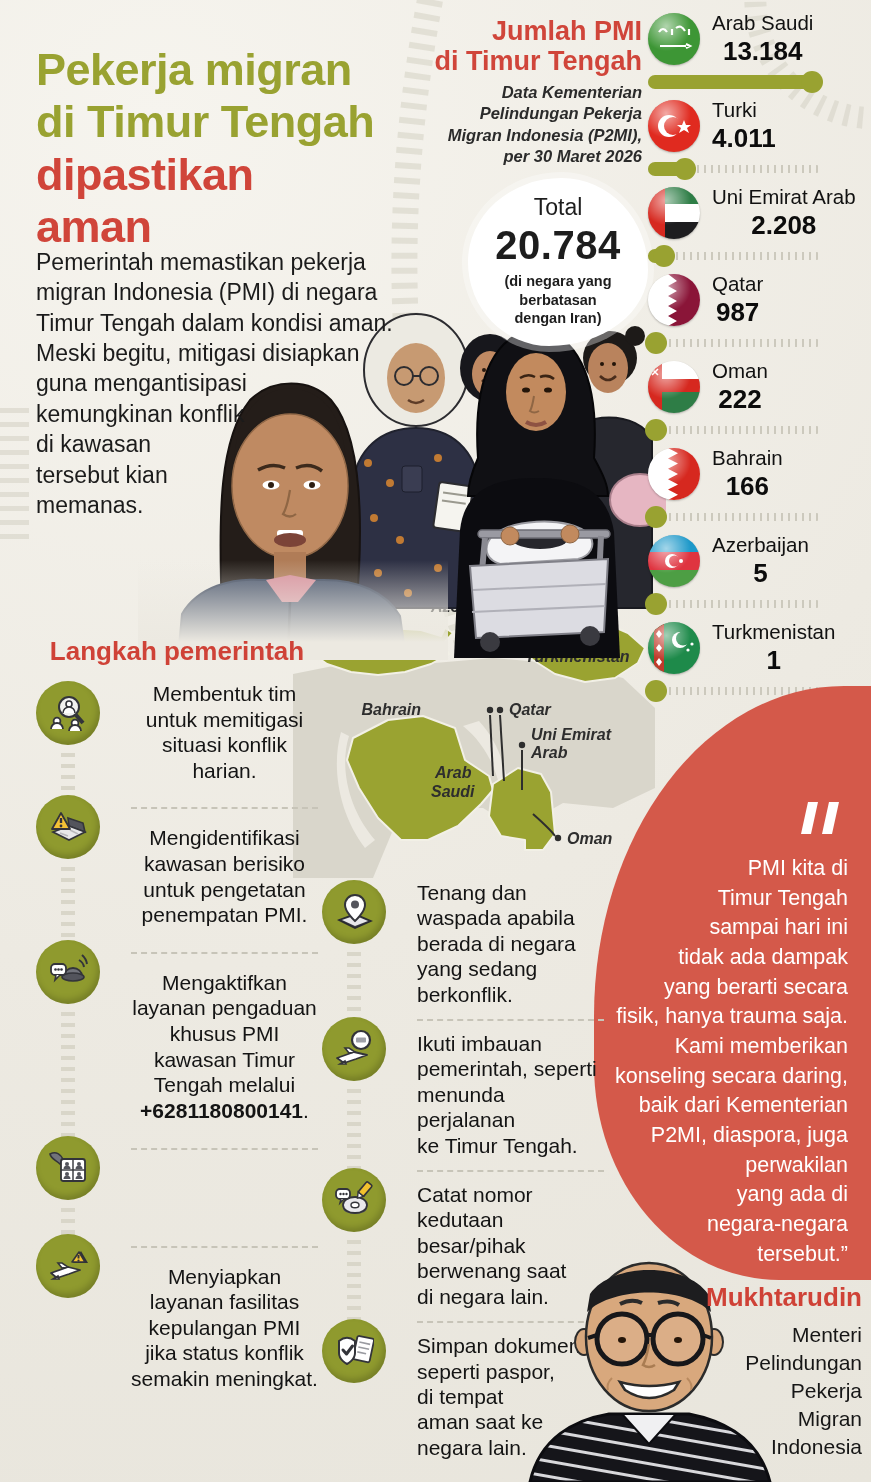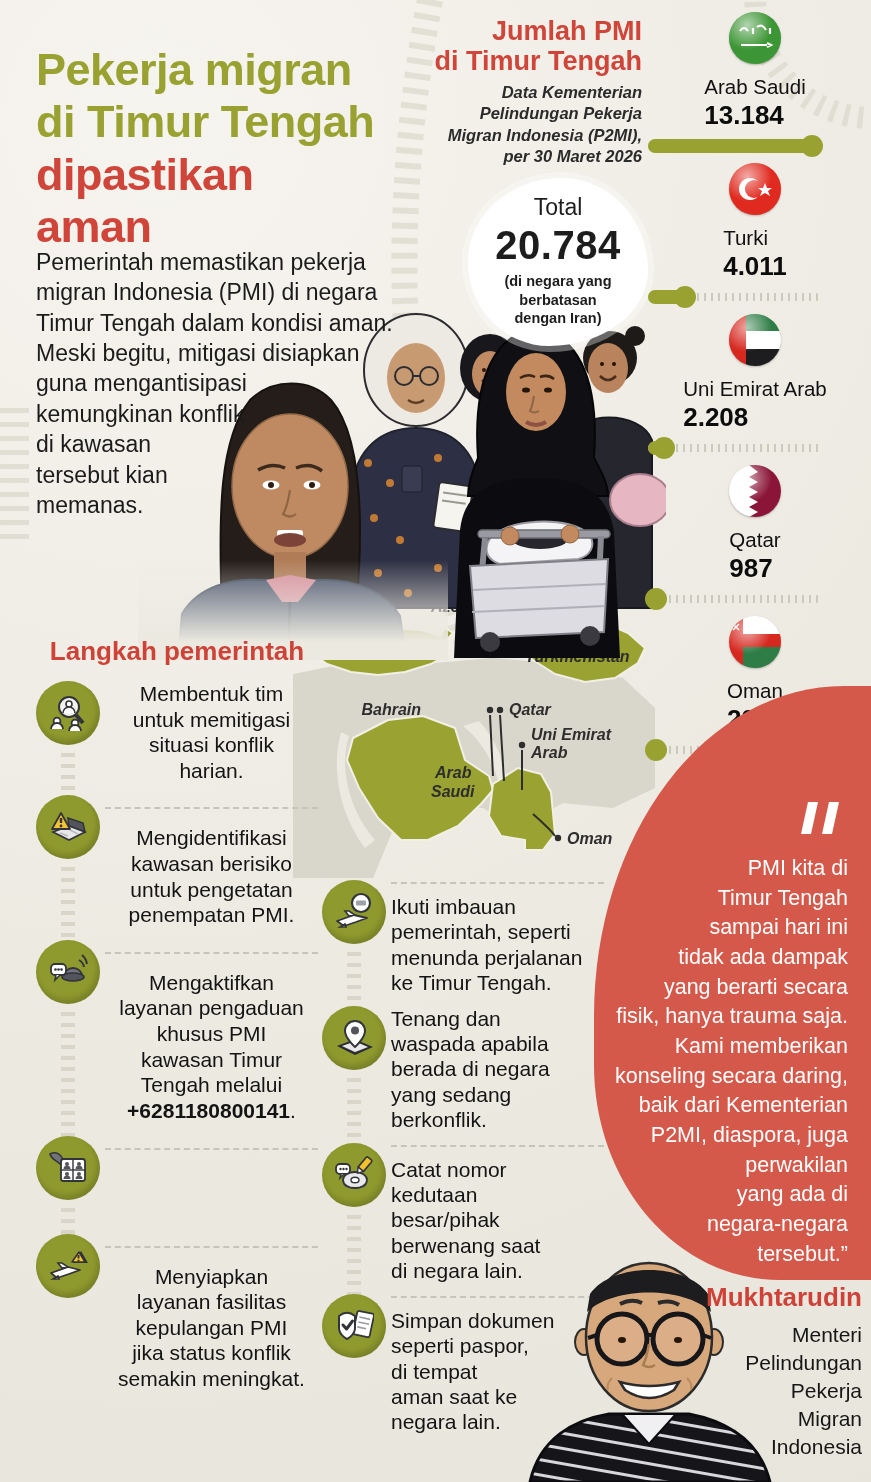--- a/index.html
+++ b/index.html
@@ -19,44 +19,44 @@
   .source{position:absolute;left:390px;top:82px;width:252px;text-align:right;font-size:16.5px;font-weight:700;font-style:italic;line-height:1.3;white-space:pre-line;color:#2b2b2b;}
   .total{position:absolute;left:468px;top:178px;width:180px;height:168px;background:#fff;
     border-radius:52% 48% 55% 45% / 50% 55% 45% 50%;text-align:center;padding-top:16px;box-sizing:border-box;
     box-shadow:0 0 0 6px rgba(255,255,255,.35);}
   .total .tl{font-size:23px;font-weight:500;}
   .total .tv{font-size:40px;font-weight:800;letter-spacing:.5px;margin-top:2px;}
   .total .tn{font-size:14.5px;font-weight:700;line-height:1.28;white-space:pre-line;margin-top:4px;}
 
   
   .countries{position:absolute;left:648px;top:12px;width:214px;}
-  .country{display:flex;align-items:center;gap:12px;margin-bottom:4px;flex-direction:column;}
+  .country{display:flex;align-items:center;gap:12px;margin-bottom:4px;}
   .flag{width:52px;height:52px;border-radius:50%;flex:none;position:relative;overflow:hidden;
     box-shadow:inset -3px -5px 8px rgba(0,0,0,.28), 0 1px 2px rgba(0,0,0,.25);}
   .flag svg{display:block;}
   .flag::after{content:"";position:absolute;inset:0;border-radius:50%;
     background:radial-gradient(circle at 35% 26%, rgba(255,255,255,.6), rgba(255,255,255,0) 48%);}
   .cname{font-size:20.5px;line-height:1.12;color:#111;}
-  .cval{font-size:26px;font-weight:800;color:#0c0c0c;margin-top:1px;}
+  .cval{font-size:26px;font-weight:800;color:#0c0c0c;margin-top:1px;text-align:center;}
   .bar-row{height:22px;display:flex;align-items:center;margin:0 0 6px 0;}
   .bar-track{position:relative;width:172px;height:8px;border-radius:4px;
     background:repeating-linear-gradient(90deg,#ccc9bd 0 2px,rgba(0,0,0,0) 2px 7px);}
   .bar-fill{position:absolute;left:0;top:-3px;height:14px;background:#99a231;border-radius:7px;min-width:8px;}
   .bar-dot{position:absolute;right:-11px;top:-4px;width:22px;height:22px;border-radius:50%;background:#99a231;}
 
   
   .mapwrap{position:absolute;left:293px;top:578px;width:368px;height:300px;}
   .mapwrap text{font-size:16px;font-weight:700;font-style:italic;fill:#2e2e2e;}
 
   
   .col{position:absolute;}
   .steps{left:36px;top:636px;width:282px;text-align:center;}
   .advis{left:322px;top:880px;width:282px;}
   .sec-h{font-size:26px;font-weight:800;color:#cf4237;margin:0 0 14px;}
-  .item{display:flex;gap:5px;}
+  .item{display:flex;gap:31px;}
   .icol{width:64px;flex:none;display:flex;flex-direction:column;align-items:center;}
   .circle{width:64px;height:64px;border-radius:50%;background:#8f9a2e;flex:none;display:flex;align-items:center;justify-content:center;
     box-shadow:inset -2px -4px 6px rgba(0,0,0,.18);}
   .connector{width:14px;flex:1;min-height:26px;margin-top:8px;
     background:repeating-linear-gradient(180deg,#d9d6c9 0 4px,rgba(0,0,0,0) 4px 11px);}
   .tcol{flex:1;min-width:0;}
   .itext{font-size:21px;line-height:1.22;white-space:pre-line;color:#141414;margin:0 0 12px;}
   .steps .sep{border-top:2px dashed #c7c4b8;margin:12px 0 16px;}
   .advis .sep{border-top:2px dashed #c7c4b8;margin:2px 0 10px;}
   .advis .itext{line-height:1.21;margin-bottom:10px;}
@@ -581,56 +581,56 @@
         </div>
     </div>
   </div>
 
   <div class="col advis">
 
     <div class="item">
       <div class="icol">
           <div class="circle">
         <svg width="40" height="40" viewBox="0 0 40 40">
+              <path d="M5,28 L21,22 L37,29 L21,36 Z" fill="#3c3d44" stroke="#2a2b31" stroke-width="1.6"></path>
+              <path d="M8,28 L21,23.5 L34,29 L21,34 Z" fill="#e8e8ea"></path>
+              <path d="M21,3 C27,3 31,7.5 31,13 C31,20 21,29 21,29 C21,29 11,20 11,13 C11,7.5 15,3 21,3 Z" fill="#fff" stroke="#33343a" stroke-width="2"></path>
+              <circle cx="21" cy="12.5" r="4" fill="#53545c"></circle>
+            </svg>
+      </div>
+          <div class="connector"></div>
+        </div>
+      <div class="tcol">
+          <p class="itext">Tenang dan
+waspada apabila
+berada di negara
+yang sedang
+berkonflik.</p>
+        </div>
+    </div>
+
+    <div class="item">
+      <div class="icol">
+          <div class="circle">
+        <svg width="40" height="40" viewBox="0 0 40 40">
               <path d="M3,29 L20,23 L33,26 L22,30 L10,34 Z" fill="#fff" stroke="#33343a" stroke-width="1.8" stroke-linejoin="round"></path>
               <path d="M15,24 l-4,-5 4,0 6,4 Z" fill="#fff" stroke="#33343a" stroke-width="1.6"></path>
               <path d="M11,32 l-5,3 6,0 Z" fill="#fff" stroke="#33343a" stroke-width="1.6"></path>
               <circle cx="27" cy="11" r="9" fill="#fff" stroke="#33343a" stroke-width="2.2"></circle>
               <rect x="22" y="8.5" width="10" height="5" rx="1" fill="#9fa1a8"></rect>
             </svg>
       </div>
           <div class="connector"></div>
         </div>
       <div class="tcol">
           <div class="sep"></div>
           <p class="itext">Ikuti imbauan
 pemerintah, seperti
 menunda perjalanan
 ke Timur Tengah.</p>
-        </div>
-    </div>
-
-    <div class="item">
-      <div class="icol">
-          <div class="circle">
-        <svg width="40" height="40" viewBox="0 0 40 40">
-              <path d="M5,28 L21,22 L37,29 L21,36 Z" fill="#3c3d44" stroke="#2a2b31" stroke-width="1.6"></path>
-              <path d="M8,28 L21,23.5 L34,29 L21,34 Z" fill="#e8e8ea"></path>
-              <path d="M21,3 C27,3 31,7.5 31,13 C31,20 21,29 21,29 C21,29 11,20 11,13 C11,7.5 15,3 21,3 Z" fill="#fff" stroke="#33343a" stroke-width="2"></path>
-              <circle cx="21" cy="12.5" r="4" fill="#53545c"></circle>
-            </svg>
-      </div>
-          <div class="connector"></div>
-        </div>
-      <div class="tcol">
-          <p class="itext">Tenang dan
-waspada apabila
-berada di negara
-yang sedang
-berkonflik.</p>
         </div>
     </div>
 
     <div class="item">
       <div class="icol">
           <div class="circle">
         <svg width="40" height="40" viewBox="0 0 40 40">
               <ellipse cx="21" cy="28" rx="12" ry="6" fill="#53545c"></ellipse>
               <ellipse cx="21" cy="25" rx="12" ry="8" fill="#e9e9ec" stroke="#33343a" stroke-width="1.8"></ellipse>
               <ellipse cx="21" cy="25" rx="4" ry="2.8" fill="#fff" stroke="#33343a" stroke-width="1.4"></ellipse>

